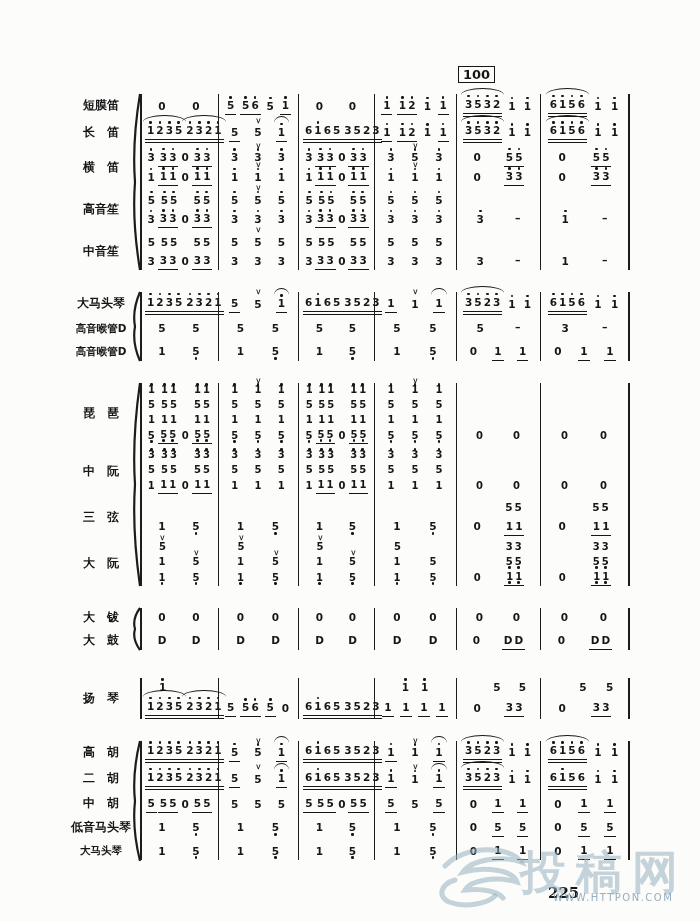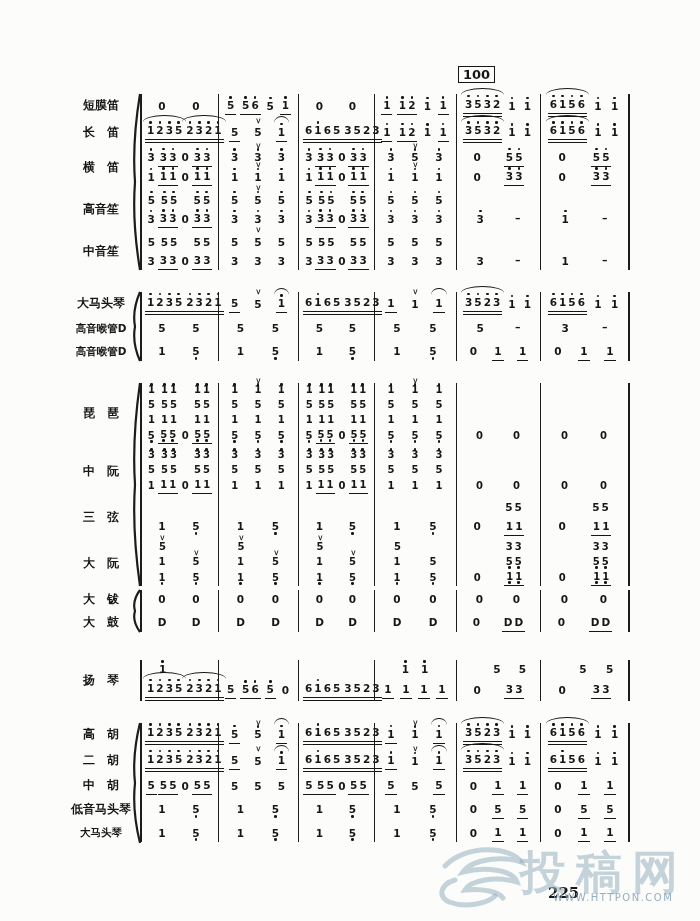--- a/index.html
+++ b/index.html
@@ -1646,21 +1646,21 @@
         <div class="barline" style="left: 156px;"></div>
         <div class="barline" style="left: 236px;"></div>
         <div class="barline" style="left: 312px;"></div>
         <div class="barline" style="left: 394px;"></div>
         <div class="barline" style="left: 478px;"></div>
         <div class="barline thick" style="left: 566px;"></div>
         <svg class="brace-svg" width="10" height="207" style="left: 69px;">
           <path d="M9,2 Q1,57.96000000000001 4,103.5 Q1,149.04 9,205" fill="none" stroke="#1c1c1c" stroke-width="2.2"></path>
         </svg>
       </div>
-      <div class="system" style="">
+      <div class="system" style="margin-top: 18px;">
         <div class="pair">
           <div class="ins-label">大　钹</div>
           <div class="rowlines m-row">
             <div class="line">
               <div class="meas" style="flex-basis: 78px; width: 78px;">
                 <span class="tok">
                   <span class="note">0</span>
                 </span>
                 <span class="tok">
                   <span class="note">0</span>

